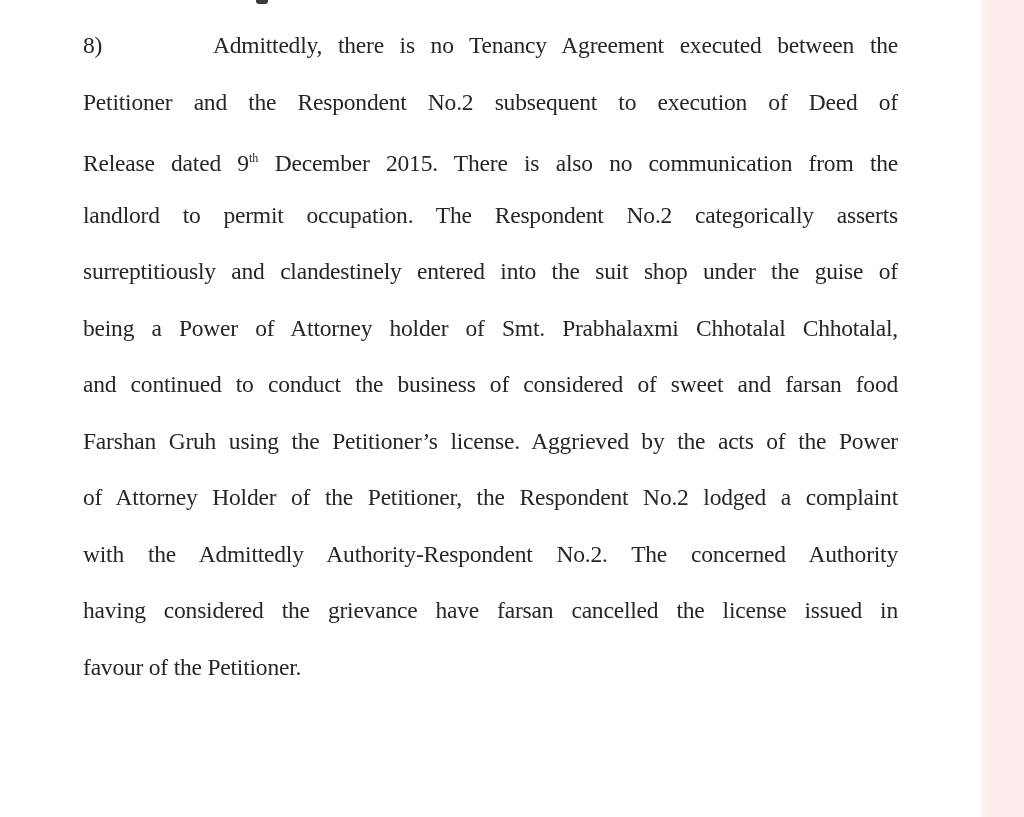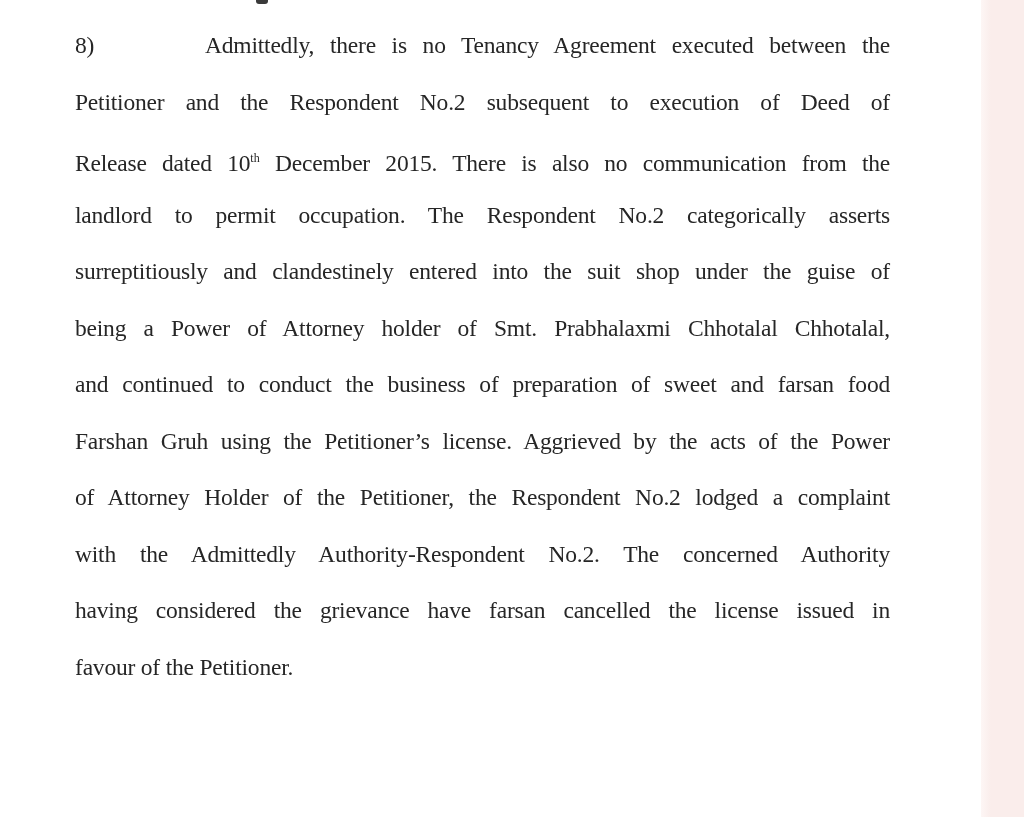--- a/index.html
+++ b/index.html
@@ -29,21 +29,21 @@
     position: absolute;
     left: 256px;
     top: 0;
     width: 12px;
     height: 4px;
     background: #3a3a3a;
     border-radius: 0 0 3px 3px;
   }
   .para {
     position: absolute;
-    left: 75px;
+    left: 83px;
     top: 17px;
     width: 815px;
     color: #262626;
     font-size: 23.5px;
     letter-spacing: -0.2px;
   }
   .line {
     height: 56.5px;
     line-height: 56.5px;
     text-align: justify;
@@ -72,30 +72,30 @@
 
   <div class="top-fragment"></div>
   <div class="edge-strip"></div>
 
   <div class="para">
 
     <div class="line"><span class="pnum">8)</span><span>Admittedly, there is no Tenancy Agreement executed between the</span></div>
 
     <div class="line"><span>Petitioner and the Respondent No.2 subsequent to execution of Deed of</span></div>
 
-    <div class="line"><span>Release dated 10</span><span class="sup">th</span><span> December 2015.  There is also no communication from the</span></div>
+    <div class="line"><span>Release dated 9</span><span class="sup">th</span><span> December 2015.  There is also no communication from the</span></div>
 
     <div class="line"><span>landlord to permit occupation.  The Respondent No.2 categorically asserts</span></div>
 
 
     <div class="line"><span>surreptitiously and clandestinely entered into the suit shop under the guise of</span></div>
 
     <div class="line"><span>being a Power of Attorney holder of Smt. Prabhalaxmi Chhotalal Chhotalal,</span></div>
 
-    <div class="line"><span>and continued to conduct the business of preparation of sweet and farsan food</span></div>
+    <div class="line"><span>and continued to conduct the business of considered of sweet and farsan food</span></div>
 
 
     <div class="line"><span>Farshan Gruh using the Petitioner’s license.  Aggrieved by the acts of the Power</span></div>
 
     <div class="line"><span>of Attorney Holder of the Petitioner, the Respondent No.2 lodged a complaint</span></div>
 
     <div class="line"><span>with the Admittedly Authority-Respondent No.2. The concerned Authority</span></div>
 
     <div class="line"><span>having considered the grievance have farsan cancelled the license issued in</span></div>
 

